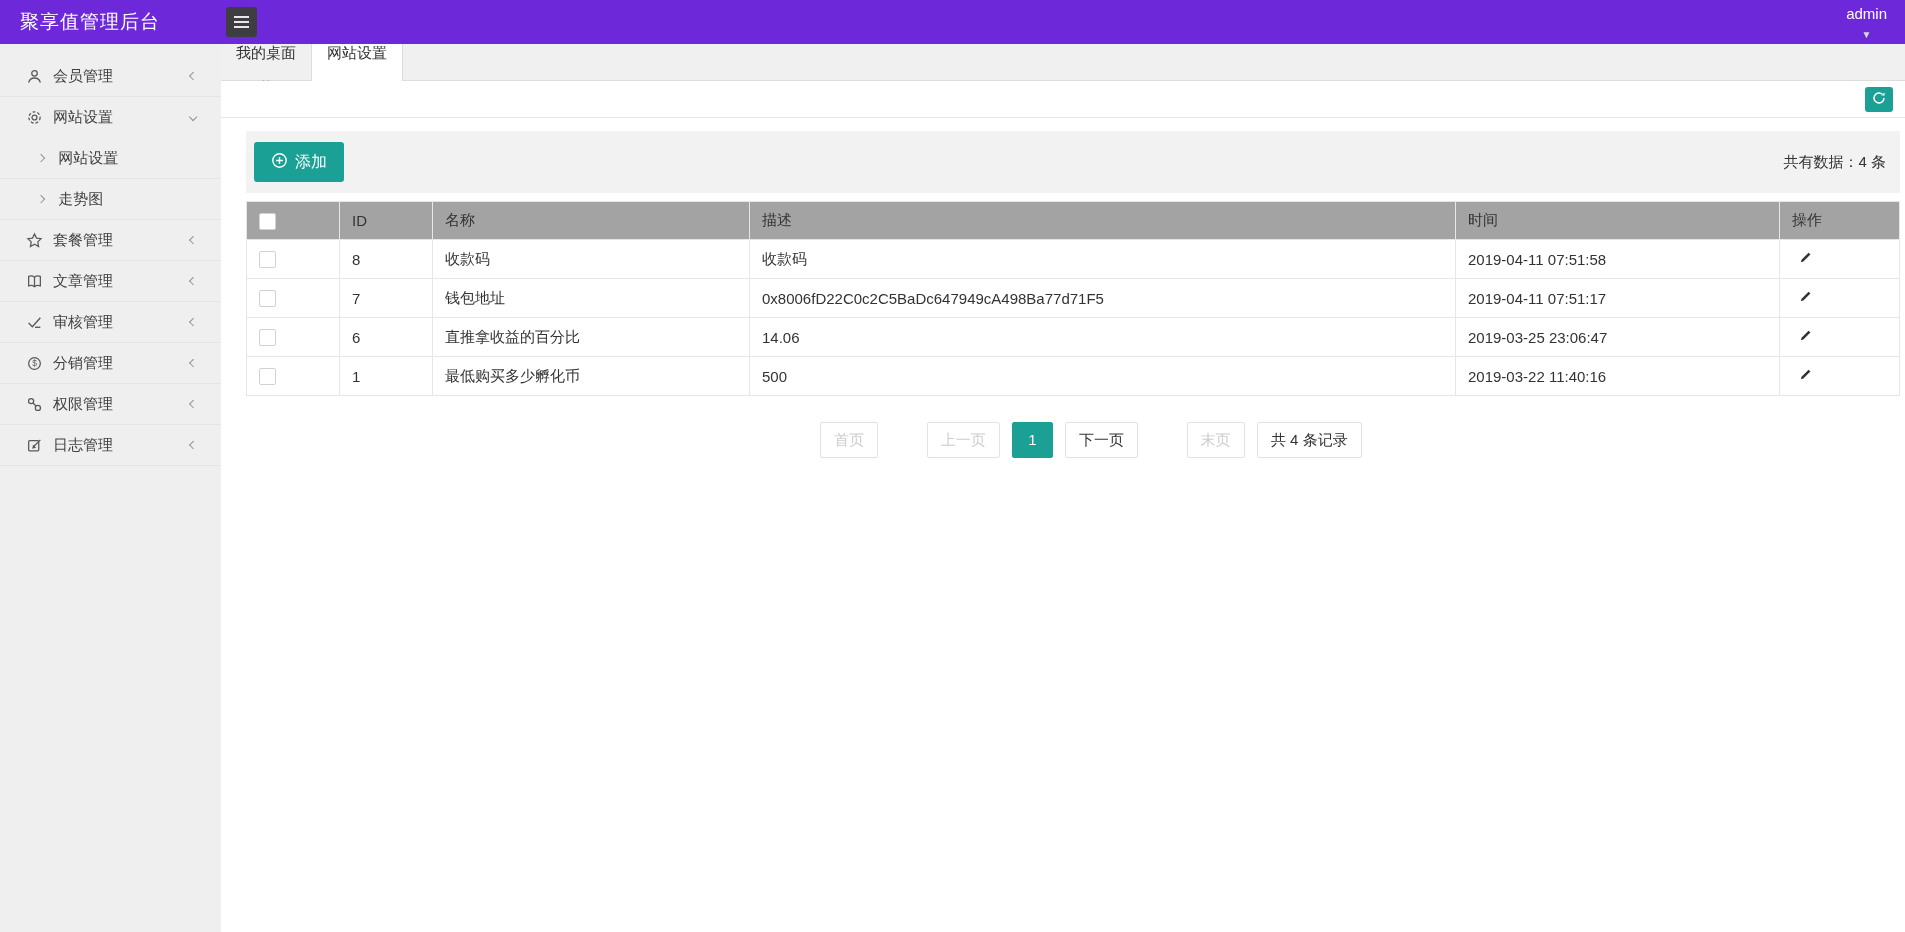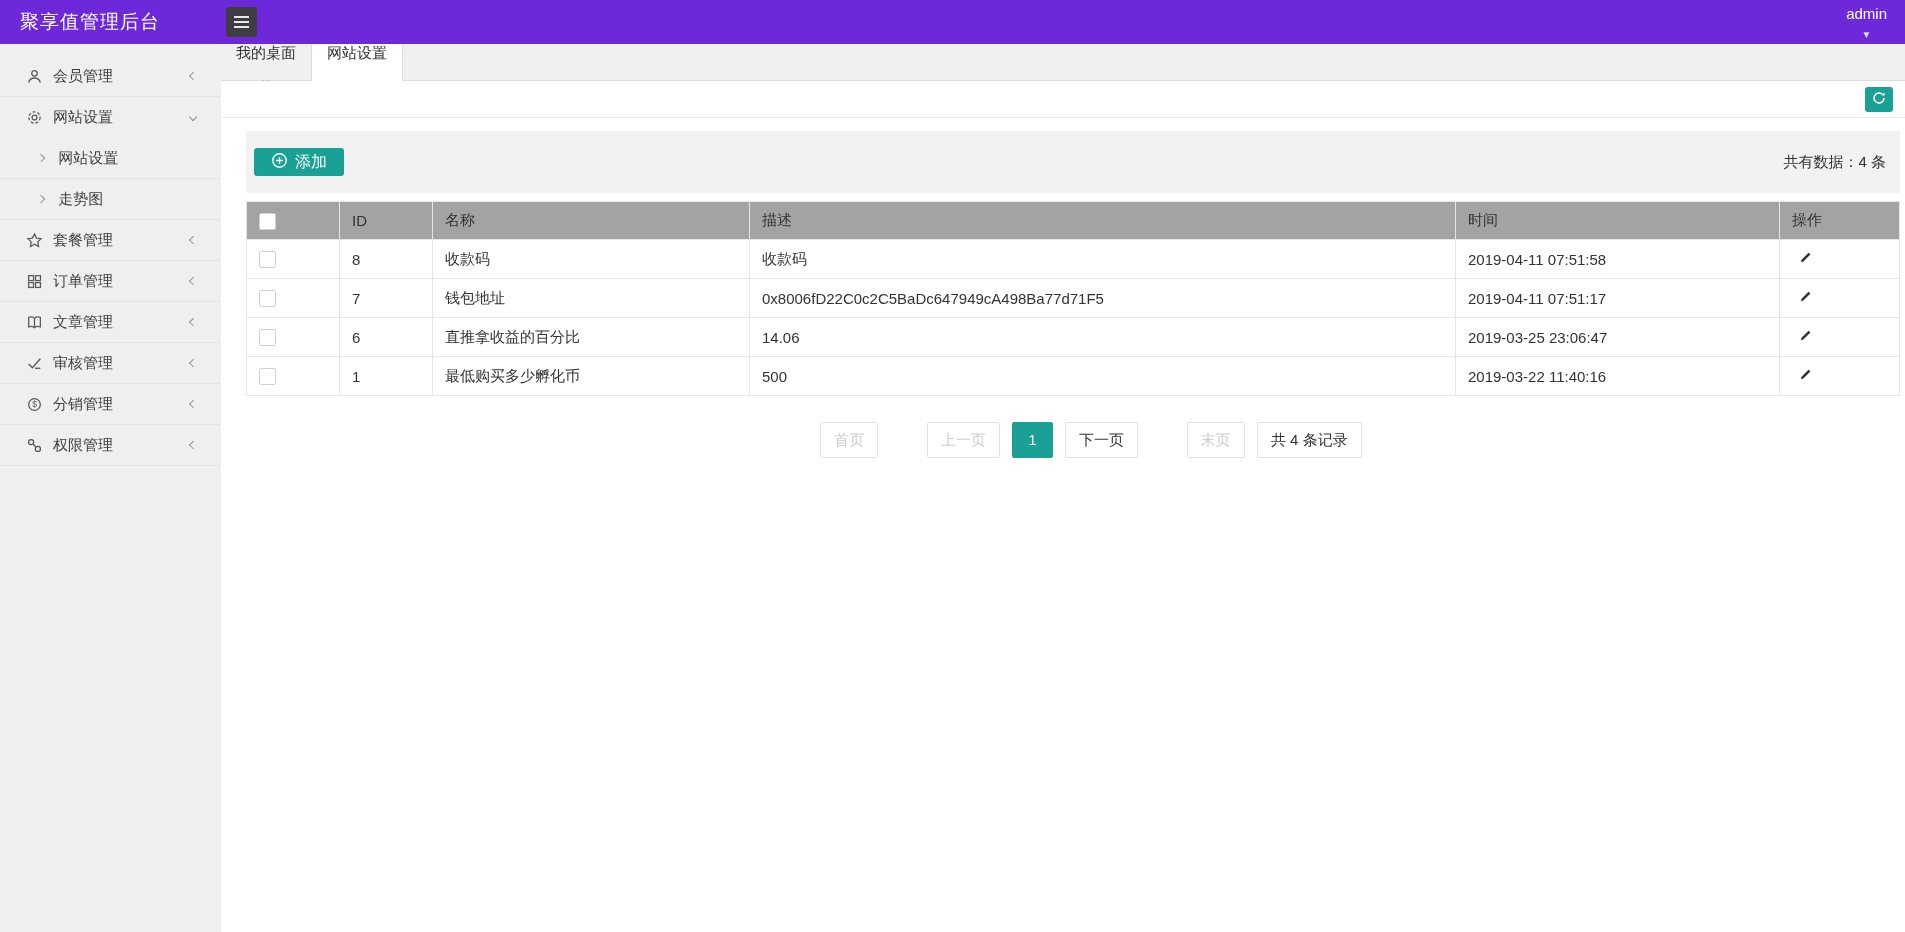--- a/index.html
+++ b/index.html
@@ -46,21 +46,21 @@
   .tab.active { background:#fff; }
   .tab.active::after { content:""; position:absolute; left:0; right:0; bottom:-1px; height:1px; background:#fff; }
 
   .strip { height:37px; background:#fff; border-bottom:1px solid #e8e8e8; position:relative; }
   .refresh-btn { position:absolute; right:12px; top:6px; width:28px; height:25px; background:#1AA094;
                  border-radius:3px; display:flex; align-items:center; justify-content:center; cursor:pointer; }
 
   .content { padding:13px 5px 0 25px; }
   .xblock { background:#f2f2f2; height:62px; display:flex; align-items:center;
             justify-content:space-between; padding:0 14px 0 8px; }
-  .add-btn { height:28px; background:#1AA094; color:#fff; border:none; border-radius:3px;
+  .add-btn { height:40px; background:#1AA094; color:#fff; border:none; border-radius:3px;
              font-size:16px; padding:0 17px; display:inline-flex; align-items:center; gap:7px;
              cursor:pointer; font-family:inherit; }
   .total { font-size:15px; color:#333; }
 
   table { width:100%; border-collapse:collapse; margin-top:8px; table-layout:fixed; }
   th { background:#a3a3a3; font-weight:normal; text-align:left; font-size:15px; color:#333;
        height:38px; padding:0 0 0 12px; border:1px solid #e6e6e6; }
   td { height:39px; font-size:15px; color:#333; padding:0 0 0 12px; border:1px solid #e6e6e6;
        background:#fff; overflow:hidden; white-space:nowrap; }
   .checkbox { width:17px; height:17px; border:1px solid #d2d2d2; background:#fff; border-radius:2px;
@@ -127,32 +127,20 @@
     <div class="s-item">
       <span class="ico">
         <svg width="17" height="17" viewBox="0 0 16 16" fill="none" stroke="currentColor" stroke-width="1.2">
             <path d="M8 1.8l1.9 3.9 4.3.6-3.1 3 .7 4.3L8 11.5l-3.8 2.1.7-4.3-3.1-3 4.3-.6z"></path>
           </svg>
       </span>
       <span>套餐管理</span>
       <span class="side-chev chev chev-lt"></span>
     </div>
 
-    <div class="s-item">
-      <span class="ico">
-        <svg width="17" height="17" viewBox="0 0 16 16" fill="none" stroke="currentColor" stroke-width="1.2">
-            <rect x="2.5" y="2.5" width="4.6" height="4.6"></rect>
-            <rect x="9" y="2.5" width="4.6" height="4.6"></rect>
-            <rect x="2.5" y="9" width="4.6" height="4.6"></rect>
-            <rect x="9" y="9" width="4.6" height="4.6"></rect>
-          </svg>
-      </span>
-      <span>订单管理</span>
-      <span class="side-chev chev chev-lt"></span>
-    </div>
 
     <div class="s-item">
       <span class="ico">
         <svg width="17" height="17" viewBox="0 0 16 16" fill="none" stroke="currentColor" stroke-width="1.2">
             <path d="M2.5 3.2c1.9-.7 4-.5 5.5.8 1.5-1.3 3.6-1.5 5.5-.8v8.9c-1.9-.7-4-.5-5.5.8-1.5-1.3-3.6-1.5-5.5-.8z"></path>
             <path d="M8 4v9"></path>
           </svg>
       </span>
       <span>文章管理</span>
       <span class="side-chev chev chev-lt"></span>
@@ -185,20 +173,31 @@
         <svg width="17" height="17" viewBox="0 0 16 16" fill="none" stroke="currentColor" stroke-width="1.2">
             <circle cx="4.8" cy="4.8" r="2.4"></circle>
             <circle cx="11.2" cy="11.2" r="2.4"></circle>
             <path d="M6.6 6.6l2.8 2.8"></path>
           </svg>
       </span>
       <span>权限管理</span>
       <span class="side-chev chev chev-lt"></span>
     </div>
 
+    <div class="s-item">
+      <span class="ico">
+        <svg width="17" height="17" viewBox="0 0 16 16" fill="none" stroke="currentColor" stroke-width="1.2">
+            <rect x="2.5" y="3.5" width="9.5" height="9.5" rx="1"></rect>
+            <path d="M7.5 8.7l6-6"></path>
+            <path d="M6.6 10.2l.4-1.8 1.4 1.4z" fill="currentColor"></path>
+          </svg>
+      </span>
+      <span>日志管理</span>
+      <span class="side-chev chev chev-lt"></span>
+    </div>
   </div>
 
   <div class="main">
     <div class="tabbar">
       <div class="tab">
         <span>我的桌面</span>
         <span class="x">×</span>
       </div>
       <div class="tab active">
         <span>网站设置</span>

